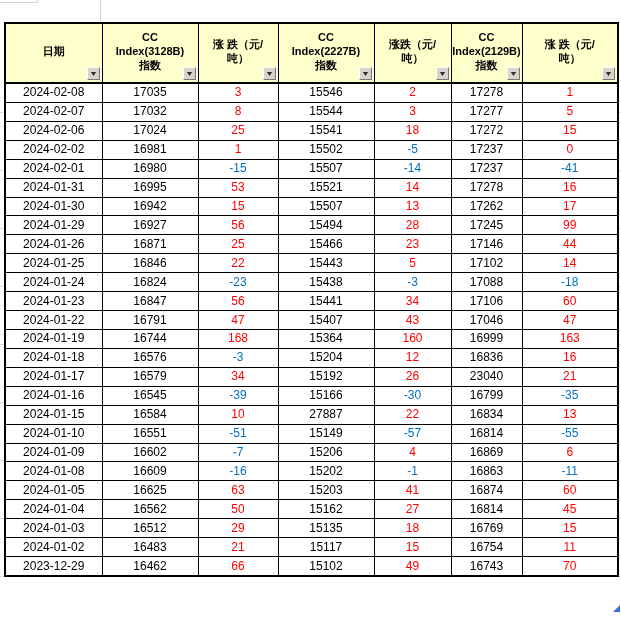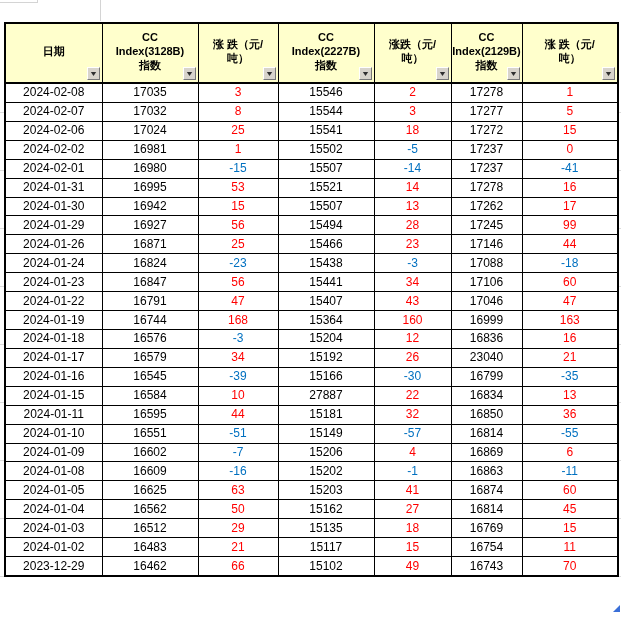--- a/index.html
+++ b/index.html
@@ -199,20 +199,29 @@
       <tr>
         <td>2024-01-26</td>
         <td>16871</td>
         <td class="pos">25</td>
         <td>15466</td>
         <td class="pos">23</td>
         <td>17146</td>
         <td class="pos">44</td>
       </tr>
       <tr>
+        <td>2024-01-25</td>
+        <td>16846</td>
+        <td class="pos">22</td>
+        <td>15443</td>
+        <td class="pos">5</td>
+        <td>17102</td>
+        <td class="pos">14</td>
+      </tr>
+      <tr>
         <td>2024-01-24</td>
         <td>16824</td>
         <td class="neg">-23</td>
         <td>15438</td>
         <td class="neg">-3</td>
         <td>17088</td>
         <td class="neg">-18</td>
       </tr>
       <tr>
         <td>2024-01-23</td>
@@ -271,29 +280,20 @@
       <tr>
         <td>2024-01-15</td>
         <td>16584</td>
         <td class="pos">10</td>
         <td>27887</td>
         <td class="pos">22</td>
         <td>16834</td>
         <td class="pos">13</td>
       </tr>
       <tr>
-        <td>2024-01-11</td>
-        <td>16595</td>
-        <td class="pos">44</td>
-        <td>15181</td>
-        <td class="pos">32</td>
-        <td>16850</td>
-        <td class="pos">36</td>
-      </tr>
-      <tr>
         <td>2024-01-10</td>
         <td>16551</td>
         <td class="neg">-51</td>
         <td>15149</td>
         <td class="neg">-57</td>
         <td>16814</td>
         <td class="neg">-55</td>
       </tr>
       <tr>
         <td>2024-01-09</td>

